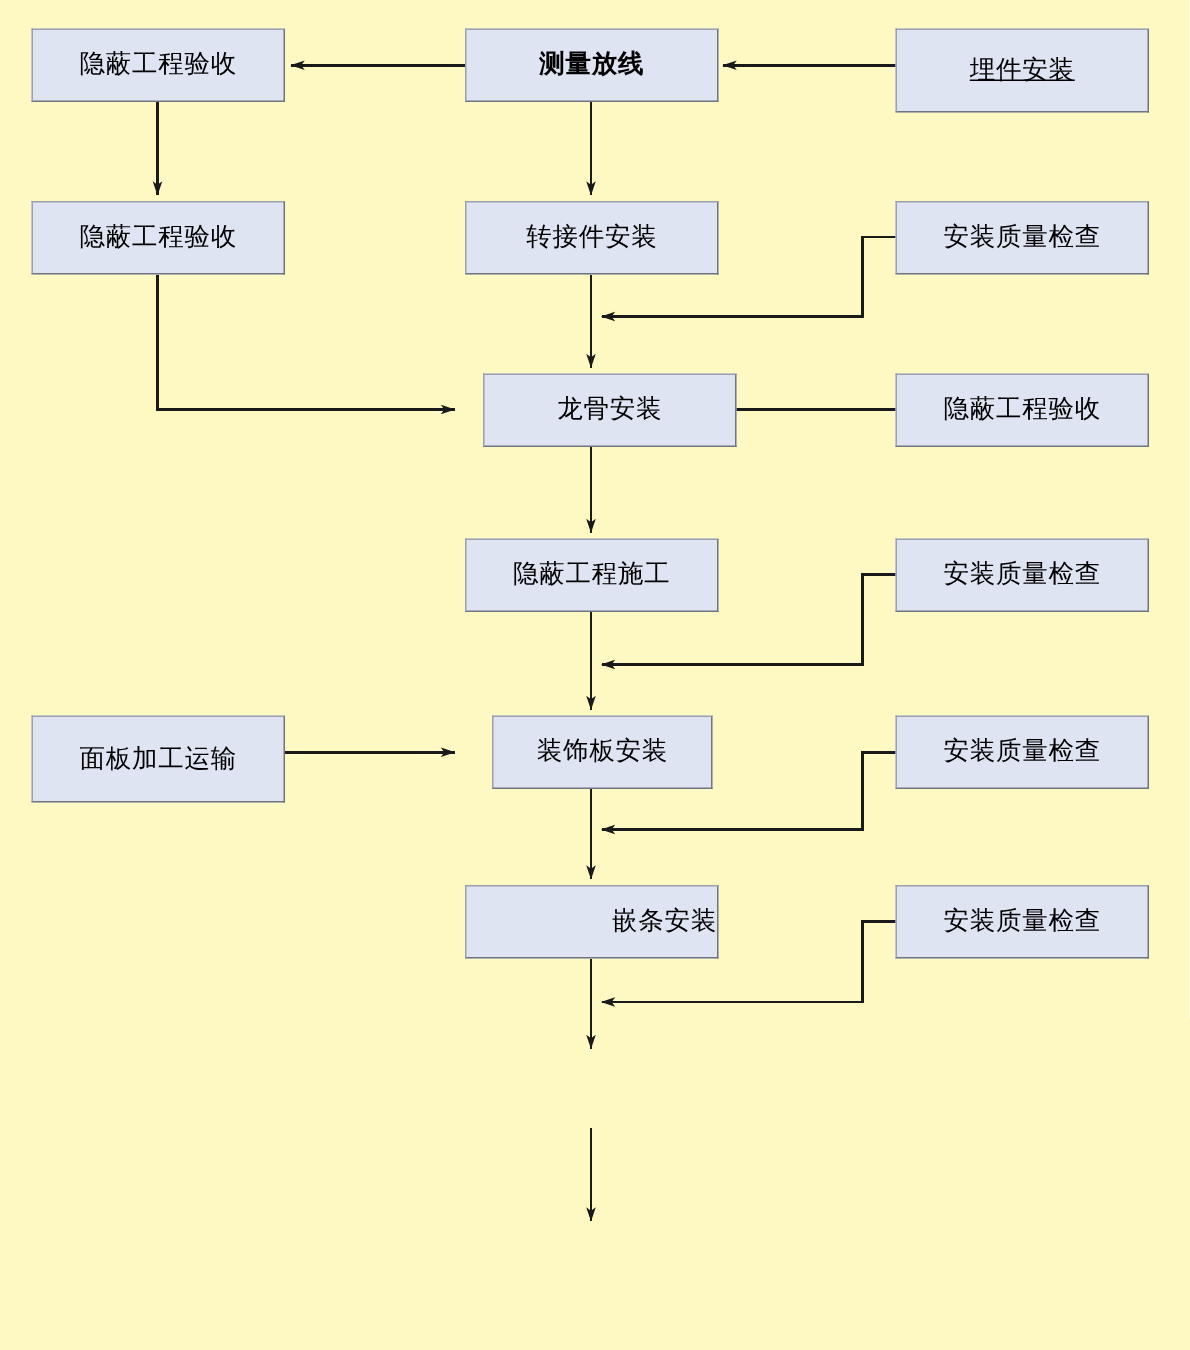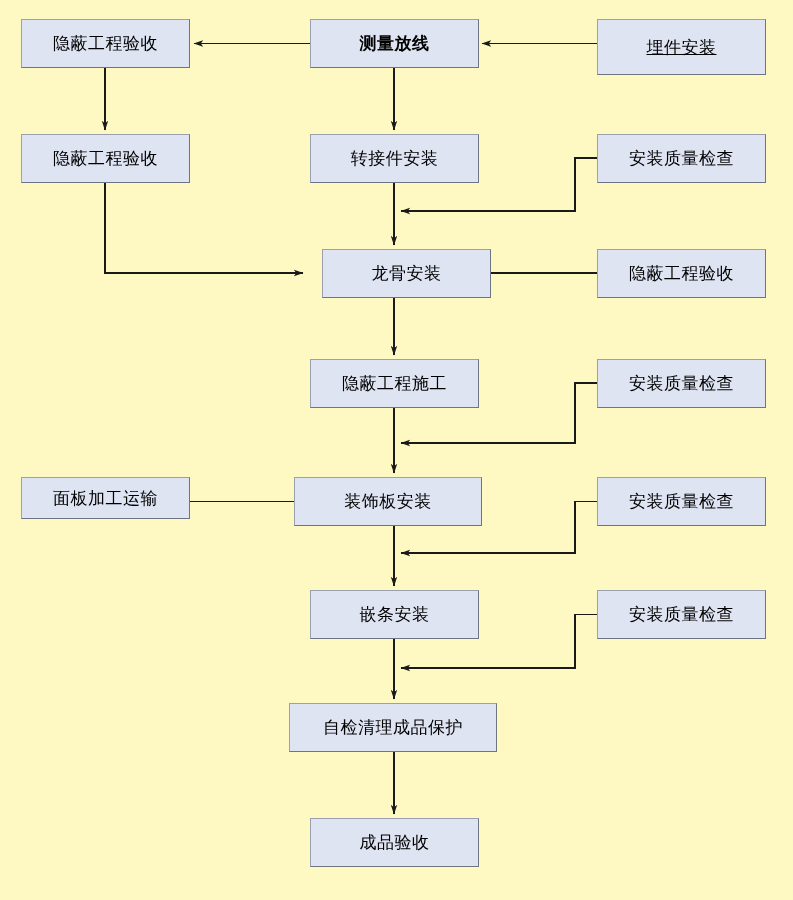--- a/index.html
+++ b/index.html
@@ -129,41 +129,35 @@
   </div>
 
   <div class="node" style="left:310px; top:359px; width:169px; height:49px;">
     <span class="lbl">隐蔽工程施工</span>
   </div>
 
   <div class="node" style="left:597px; top:359px; width:169px; height:49px;">
     <span class="lbl">安装质量检查</span>
   </div>
 
-  <div class="node" style="left:21px; top:477px; width:169px; height:42px;justify-content:center;">
+  <div class="node" style="left:21px; top:477px; width:169px; height:58px;justify-content:center;">
     <span class="lbl">面板加工运输</span>
   </div>
 
-  <div class="node" style="left:294px; top:477px; width:188px; height:49px;text-align:center;">
+  <div class="node" style="left:328px; top:477px; width:147px; height:49px;text-align:center;">
     <span class="lbl">装饰板安装</span>
   </div>
 
   <div class="node" style="left:597px; top:477px; width:169px; height:49px;">
     <span class="lbl">安装质量检查</span>
   </div>
 
-  <div class="node" style="left:310px; top:590px; width:169px; height:49px;">
+  <div class="node" style="left:310px; top:590px; width:169px; height:49px;justify-content:flex-end;">
     <span class="lbl">嵌条安装</span>
   </div>
 
   <div class="node" style="left:597px; top:590px; width:169px; height:49px;">
     <span class="lbl">安装质量检查</span>
   </div>
 
-  <div class="node" style="left:289px; top:703px; width:208px; height:49px;">
-    <span class="lbl">自检清理成品保护</span>
-  </div>
 
-  <div class="node" style="left:310px; top:818px; width:169px; height:49px;">
-    <span class="lbl">成品验收</span>
-  </div>
 
 </div>
 
 </body></html>

